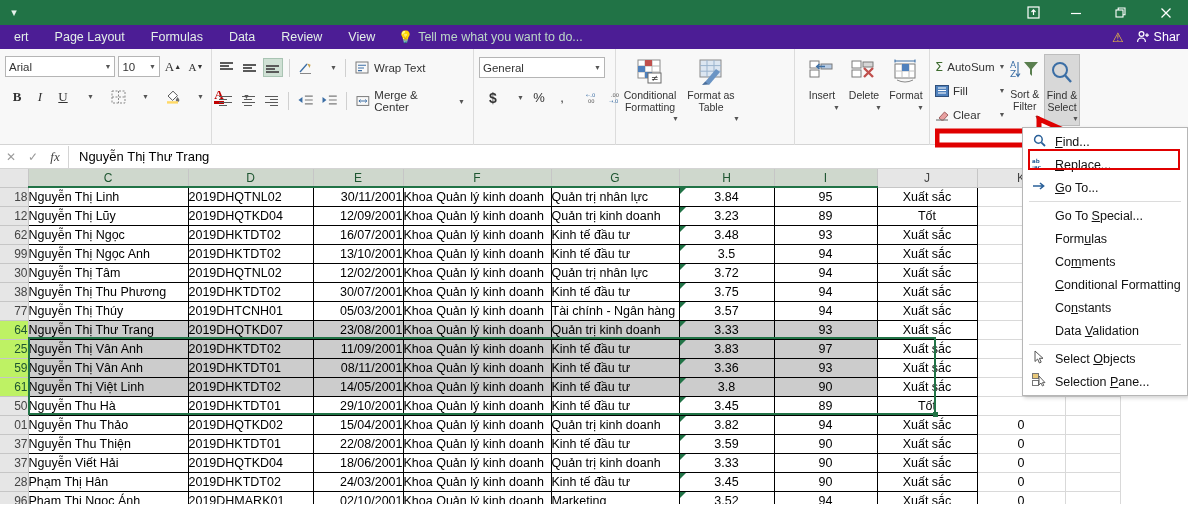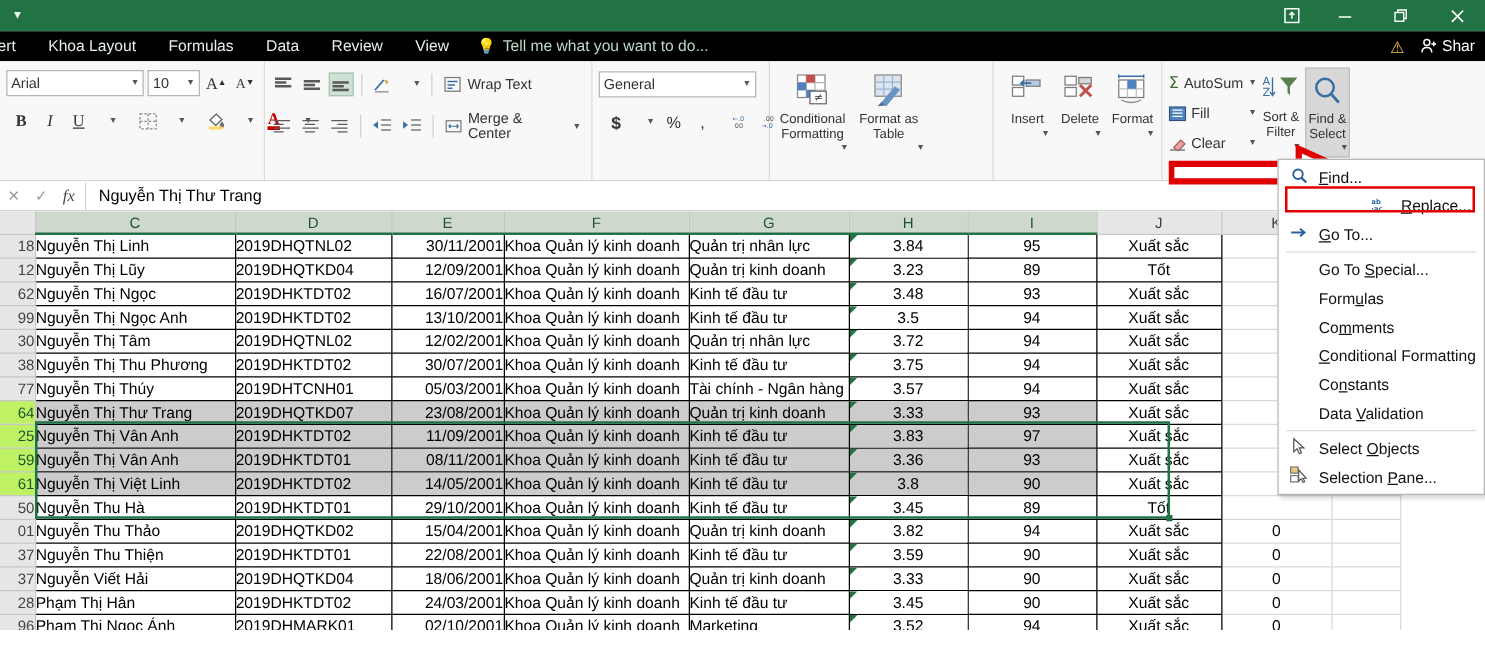--- a/index.html
+++ b/index.html
@@ -27,22 +27,22 @@
   .win-btns { position: absolute; right: 0; top: 0; height: 25px; display: flex; }
   .win-btn {
     width: 45px; height: 25px; display: flex; align-items: center; justify-content: center;
     color: #fff; font-size: 13px;
   }
   .win-btn.ribbon-opt { width: 40px; }
   .win-btn svg { display: block; }
 
   
   .tabrow {
-    height: 24px; background: #000000; display: flex; align-items: center;
-    position: relative; padding-left: 0; text-decoration: underline;
+    height: 24px; background: #4c1d95; display: flex; align-items: center;
+    position: relative; padding-left: 16px;
   }
   .tab {
     color: #e3efe8; font-size: 12.5px; padding: 0 13px; height: 24px;
     line-height: 24px; white-space: nowrap;
   }
   .tab.first { padding-left: 0; margin-left: -2px; }
   .tellme {
     display: flex; align-items: center; gap: 5px;
     color: #bcd8c8; font-size: 12.5px; margin-left: 10px;
   }
@@ -189,21 +189,21 @@
   }
   .menu-item {
     display: flex; align-items: center; height: 23px; padding: 0 10px 0 4px;
     color: #111; white-space: nowrap;
   }
   .menu-icon {
     width: 24px; text-align: center; font-size: 12px; color: #2a6099; flex: 0 0 24px;
   }
   .menu-label { padding-left: 4px; }
   .menu-sep { height: 1px; background: #dcdcdc; margin: 2px 6px; }
-  .menu-item.boxed { position: relative; justify-content: flex-end; }
+  .menu-item.boxed { position: relative; }
   .redbox {
     position: absolute; border: 2.5px solid #e00000; pointer-events: none; z-index: 45;
   }
   .u { text-decoration: underline; }
 </style>
 </head>
 <body>
 
 <div id="app">
 
@@ -230,21 +230,21 @@
       <div class="win-btn">
         <svg width="12" height="12" viewBox="0 0 12 12">
             <path d="M1.5 1.5 L10.5 10.5 M10.5 1.5 L1.5 10.5" stroke="#fff" stroke-width="1.3"></path>
           </svg>
       </div>
     </div>
   </div>
 
   <div class="tabrow">
     <div class="tab first">ert</div>
-    <div class="tab">Khoa Layout</div>
+    <div class="tab">Page Layout</div>
     <div class="tab">Formulas</div>
     <div class="tab">Data</div>
     <div class="tab">Review</div>
     <div class="tab">View</div>
     <div class="tellme">
       <span class="bulb">💡</span>
       <span>Tell me what you want to do...</span>
     </div>
     <div class="tabrow-right">
       <span class="warn-tri">⚠</span>

